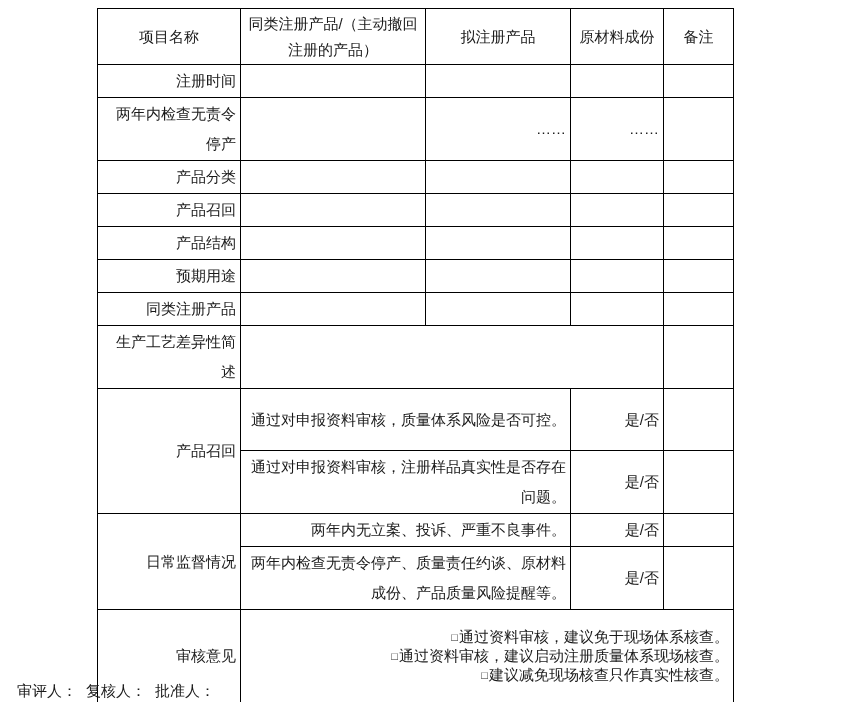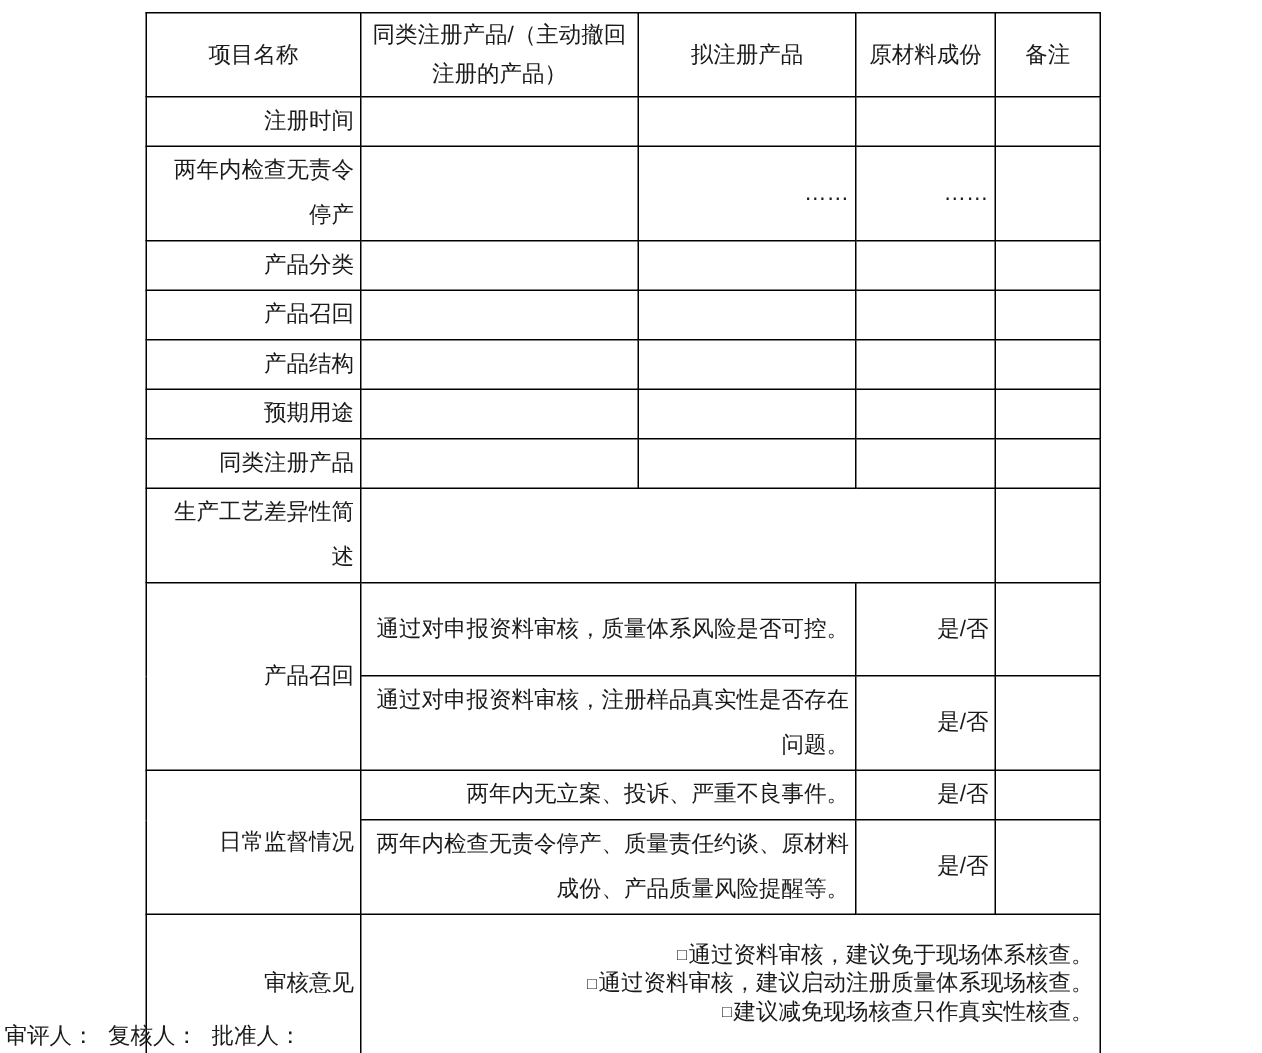--- a/index.html
+++ b/index.html
@@ -47,21 +47,21 @@
   .review-table td.center-span { vertical-align: middle; }
   .opt-line { line-height: 18px; white-space: nowrap; }
   .checkbox {
     font-size: 11px;
     margin-right: 1px;
     position: relative;
     top: -1px;
   }
   .signature-line {
     position: absolute;
-    left: 3px;
+    left: 17px;
     top: 681px;
     font-size: 15px;
     line-height: 20px;
   }
   .signature-line span { margin-right: 9px; }
 </style>
 </head>
 <body>
 
 <div class="page">

